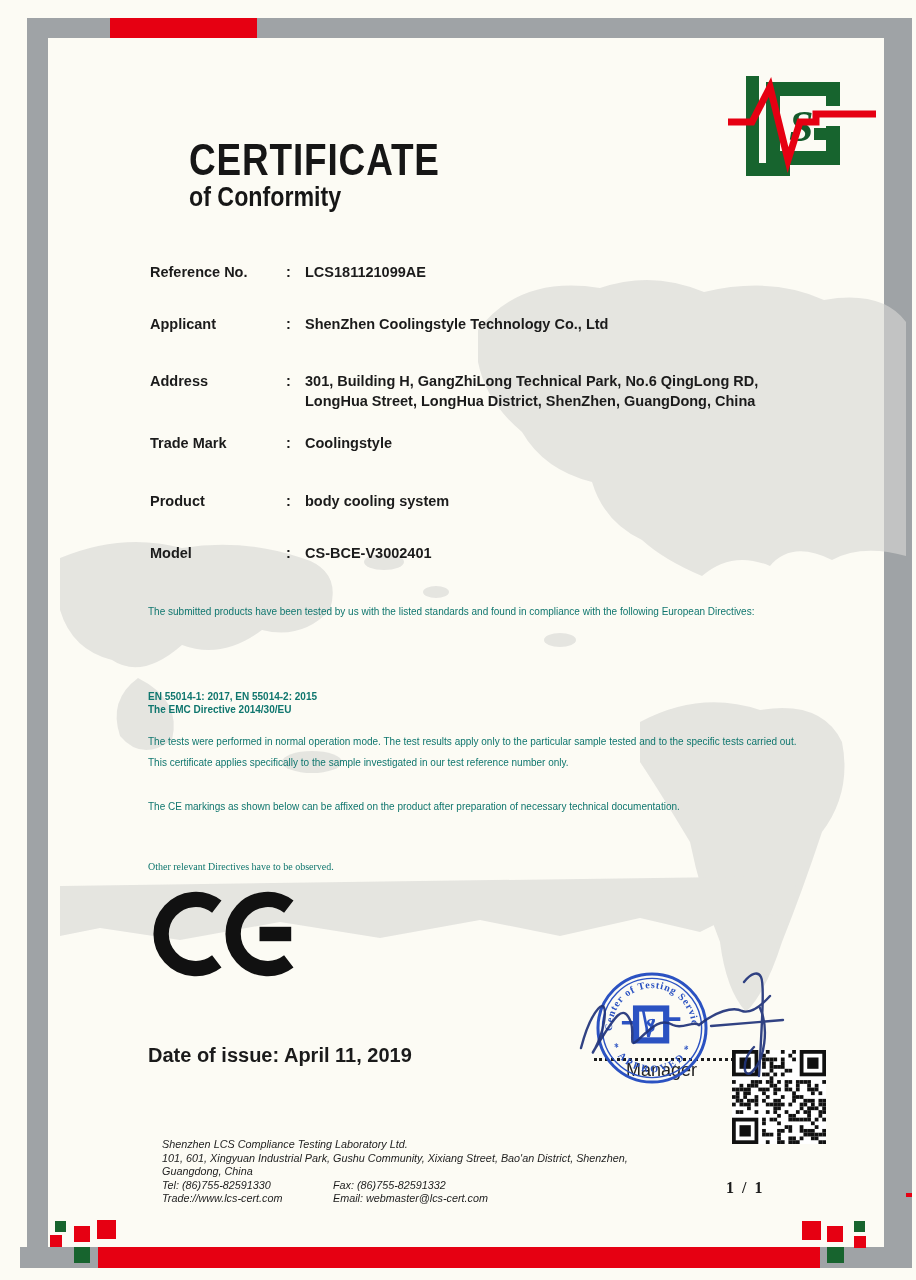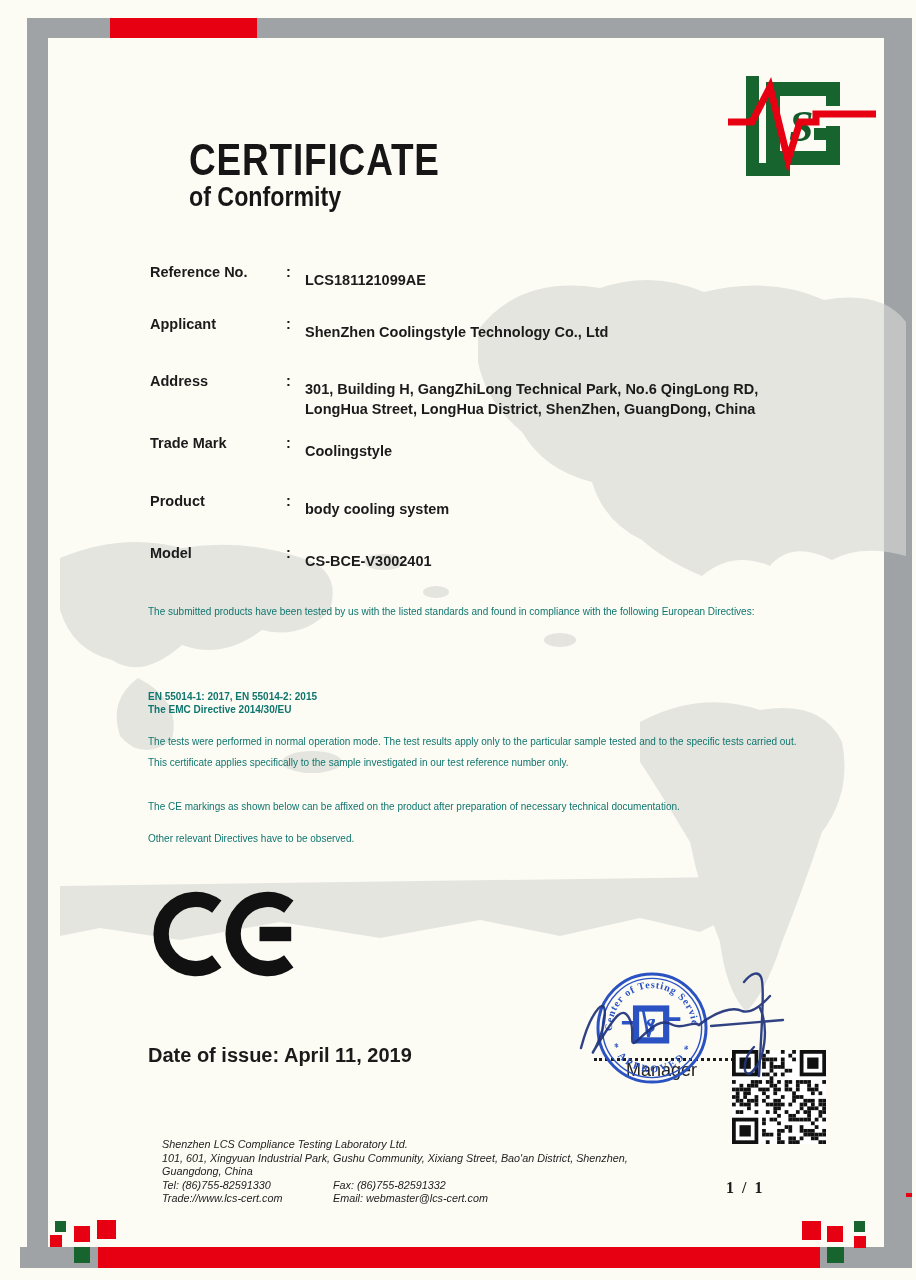--- a/index.html
+++ b/index.html
@@ -27,21 +27,21 @@
     display:inline-block;font-size:44px;font-weight:bold;color:#161616;
     transform:scaleX(.84);transform-origin:left center;letter-spacing:1px;white-space:nowrap;
   }
   .title .t2{
     display:block;font-size:27px;font-weight:bold;color:#161616;margin-top:1px;
     transform:scaleX(.86);transform-origin:left center;white-space:nowrap;
   }
   .frow{position:absolute;left:150px;width:648px;font-size:14.5px;font-weight:bold;line-height:20px;}
   .frow .lbl{position:absolute;left:0;top:0;width:130px;}
   .frow .col{position:absolute;left:136px;top:0;}
-  .frow .val{position:absolute;left:155px;top:8px;width:485px;}
+  .frow .val{position:absolute;left:155px;top:0;width:485px;}
   .para{position:absolute;left:148px;width:668px;font-size:10px;line-height:21px;color:#0f766e;}
   .para.bold{font-weight:bold;}
   .date-line{position:absolute;left:148px;top:1044px;font-size:20px;font-weight:bold;}
   .manager-dots{position:absolute;left:594px;top:1042px;width:152px;height:16px;border-bottom:3px dotted #1d1d1d;}
   .manager{position:absolute;left:626px;top:1060px;font-size:18px;color:#222;}
   .qr-wrap{position:absolute;left:732px;top:1050px;width:94px;height:94px;background:#fff;}
   .qr-labels{position:absolute;left:694px;top:1141px;width:172px;text-align:center;}
   .qr-labels .cn{font-size:13.5px;font-weight:bold;letter-spacing:2px;}
   .qr-labels .en{font-size:12.5px;font-weight:bold;margin-top:2px;}
   .pagenum{position:absolute;left:694px;top:1179px;font-family:"Liberation Serif",serif;font-weight:bold;font-size:16px;letter-spacing:2px;margin-left:32px;}
@@ -140,21 +140,21 @@
     <span class="lbl">Model</span>
     <span class="col">:</span>
     <span class="val">CS-BCE-V3002401</span>
   </div>
 
   <div class="para" style="top:601px;">The submitted products have been tested by us with the listed standards and found in compliance with the following European Directives:</div>
   <div class="para bold" style="top:651px;margin-top:48px;">The EMC Directive 2014/30/EU</div>
   <div class="para bold" style="top:686px;">EN 55014-1: 2017, EN 55014-2: 2015</div>
   <div class="para" style="top:731px;">The tests were performed in normal operation mode. The test results apply only to the particular sample tested and to the specific tests carried out. This certificate applies specifically to the sample investigated in our test reference number only.</div>
   <div class="para" style="top:796px;">The CE markings as shown below can be affixed on the product after preparation of necessary technical documentation.</div>
-  <div class="para" style="top:828px;">Other relevant Directives have to be observed.</div>
+  <div class="para" style="top:856px;font-family:Liberation Serif, serif;">Other relevant Directives have to be observed.</div>
 
   <svg class="abs" style="left:150px;top:886px;" width="148" height="96" viewBox="0 0 152 100">
     <g fill="none" stroke="#111" stroke-width="16">
       <path d="M 68.5,21.5 A 36,36 0 1 0 68.5,78.5"></path>
       <path d="M 143.5,21.5 A 36,36 0 1 0 143.5,78.5"></path>
     </g>
     <rect x="113" y="42.5" width="33" height="15" fill="#111"></rect>
   </svg>
 
   <div class="date-line">Date of issue: April 11, 2019</div>

